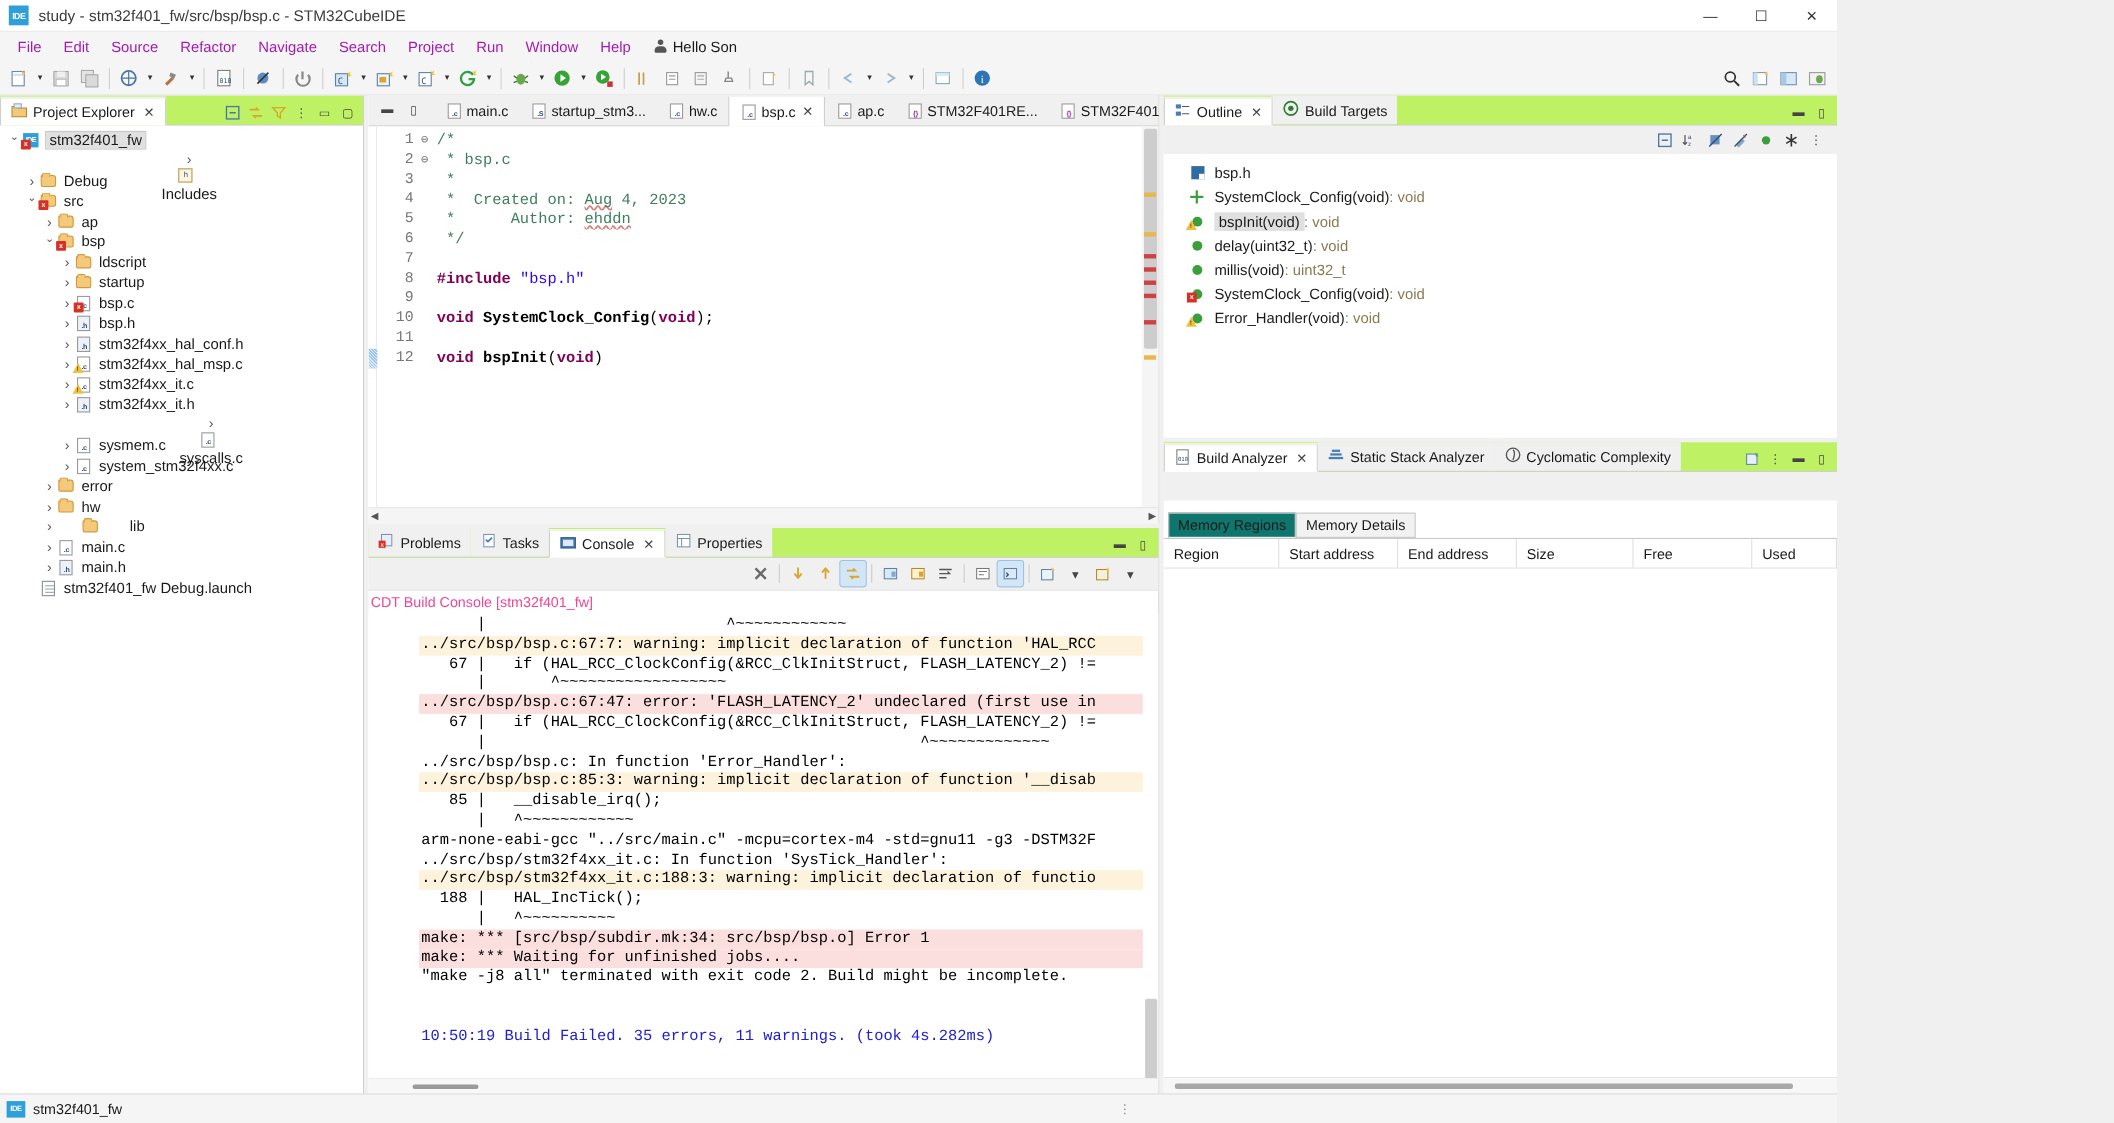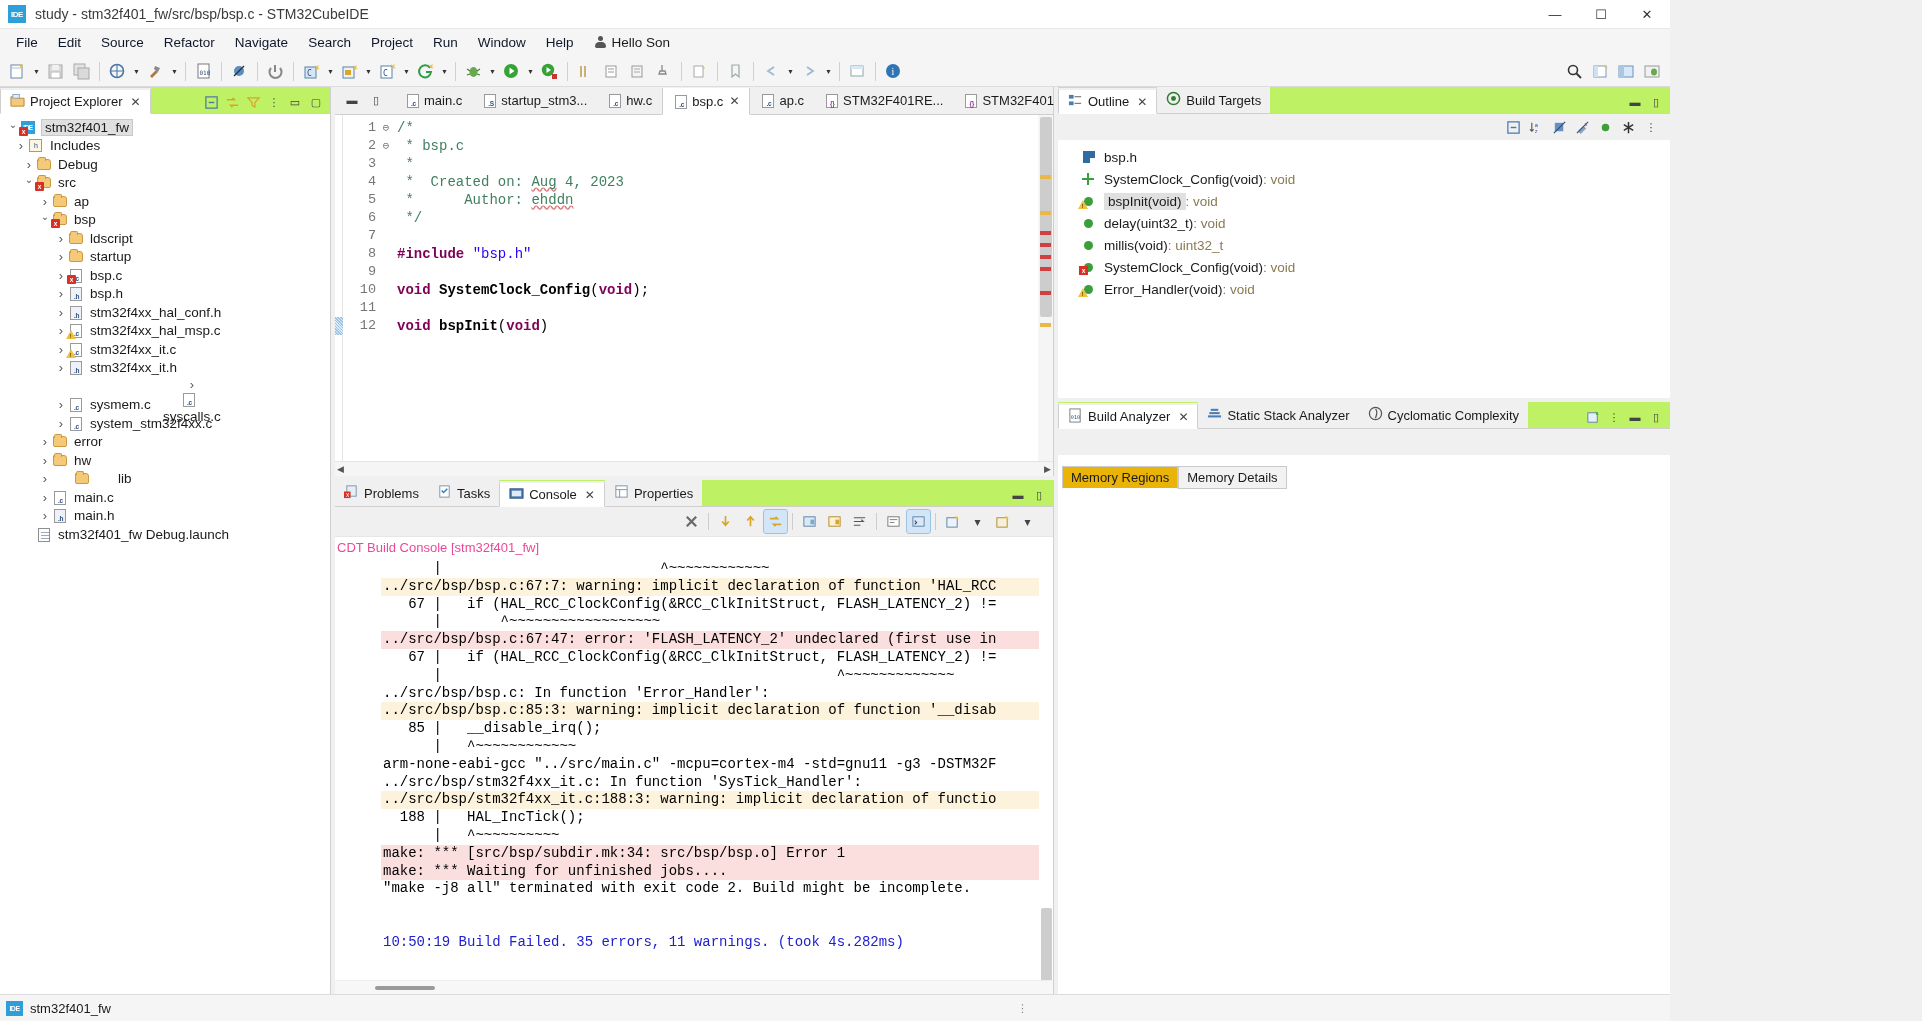--- a/index.html
+++ b/index.html
@@ -28,21 +28,21 @@
   .win-btn {
     width: 46px; height: 29px; display: flex; align-items: center; justify-content: center;
     font-size: 13px; color: #333;
   }
 
   
   .menubar {
     height: 27px; display: flex; align-items: center; background: #f5f5f5;
     padding-left: 6px; flex: 0 0 27px; font-size: 13.5px;
   }
-  .menu-item { padding: 4px 10px; color: #0f172a; cursor: default; }
+  .menu-item { padding: 4px 10px; color: #a21caf; cursor: default; }
   .menu-user { display: flex; align-items: center; gap: 5px; padding: 4px 10px; }
   .user-glyph {
     width: 13px; height: 13px; display:inline-block; position: relative;
   }
   .user-glyph::before {
     content:""; position:absolute; left:4px; top:0; width:5px; height:5px;
     border-radius:50%; background:#555;
   }
   .user-glyph::after {
     content:""; position:absolute; left:1px; top:6px; width:11px; height:6px;
@@ -211,21 +211,21 @@
   .ol-text { color:#1a1a1a; }
   .ol-ret { color:#8a7a52; }
   .mini-err { position:absolute; left:-1px; bottom:0; width:9px; height:9px; background:#d93025; color:#fff; font-size:6.5px; line-height:9px; text-align:center; font-weight:bold;}
   .mini-warn { position:absolute; left:-2px; bottom:0; width:0;height:0; border-left:5px solid transparent;border-right:5px solid transparent;border-bottom:9px solid #f0c040;}
   .mini-warn::after { content:"!"; position:absolute; left:-1.5px; top:3px; font-size:6px; color:#6b4b00; font-weight:bold;}
 
   .analyzer-pane { flex:1; display:flex; flex-direction:column; background:#fff; min-height:0;}
   .an-blank { height:26px; background:#f0f0f0; }
   .memtabs { display:flex; align-items:flex-end; height:24px; background:#fff; padding-left:4px; margin-top:10px;}
   .memtab { font-size:13px; padding:3px 8px; border:1px solid #c9c9c9; background:#f2f2f2; color:#1a1a1a; }
-  .memtab.active { background:#eab308; border-bottom:1px solid #fff; }
+  .memtab.active { background:#0f766e; border-bottom:1px solid #fff; }
   .memtable { flex:1; display:flex; flex-direction:column; border-top:1px solid #c9c9c9; }
   .memhead { display:flex; height:27px; align-items:center; background:#fff; border-bottom:1px solid #dcdcdc;}
   .memhead > div { font-size:13px; padding-left:9px; border-right:1px solid #e0e0e0; height:27px; line-height:27px; }
   .mem-body { flex:1; background:#fff; }
   .mem-hscroll { height:15px; background:#f7f7f7; border-top:1px solid #e6e6e6; }
   .mh-thumb { height:5px; background:#a8a8a8; margin:5px 40px 0 10px; border-radius:2px; }
 
   
   .statusbar { height: 27px; flex: 0 0 27px; display:flex; align-items:center; background:#f5f5f5; border-top:1px solid #dcdcdc; padding-left:6px; gap:7px; }
   .st-ico { width:17px; height:15px; background:#2e9fd8; color:#fff; font-size:7px; font-weight:bold; display:flex; align-items:center; justify-content:center; letter-spacing:-0.5px;}
@@ -507,21 +507,21 @@
       </div>
       <div class="tree" id="tree">
           <div class="tree-row sel" style="padding-left: 6px;">
             <span class="twisty open"></span>
             <span class="tree-ico">
               <span class="ide-ico">IDE</span>
               <span class="badge-err">x</span>
             </span>
             <span class="tree-label">stm32f401_fw</span>
           </div>
-          <div class="tree-row" style="padding-left: 14px;">
+          <div class="tree-row" style="padding-left: 14px; flex-direction: column;">
             <span class="twisty closed"></span>
             <span class="tree-ico">
               <span class="inc-ico"></span>
             </span>
             <span class="tree-label">Includes</span>
           </div>
           <div class="tree-row" style="padding-left: 22px;">
             <span class="twisty closed"></span>
             <span class="tree-ico">
               <span class="fo"></span>
@@ -1112,20 +1112,34 @@
             <span class="vtool">⋮</span>
             <span class="vtool">▬</span>
             <span class="vtool">▯</span>
           </div>
         </div>
         <div class="an-blank"></div>
         <div class="memtabs" id="memtabs">
             <div class="memtab active">Memory Regions</div>
             <div class="memtab">Memory Details</div>
           </div>
+        <div class="memtable">
+          <div class="memhead" id="memhead">
+              <div style="width: 105px;">Region</div>
+              <div style="width: 108px;">Start address</div>
+              <div style="width: 108px;">End address</div>
+              <div style="width: 106px;">Size</div>
+              <div style="width: 108px;">Free</div>
+              <div style="width: 77px;">Used</div>
+            </div>
+          <div class="mem-body"></div>
+          <div class="mem-hscroll">
+            <div class="mh-thumb"></div>
+          </div>
+        </div>
       </div>
     </div>
   </div>
 
   <div class="statusbar">
     <div class="st-ico">IDE</div>
     <div class="st-text">stm32f401_fw</div>
     <div class="st-right">⋮</div>
   </div>
 </div>

